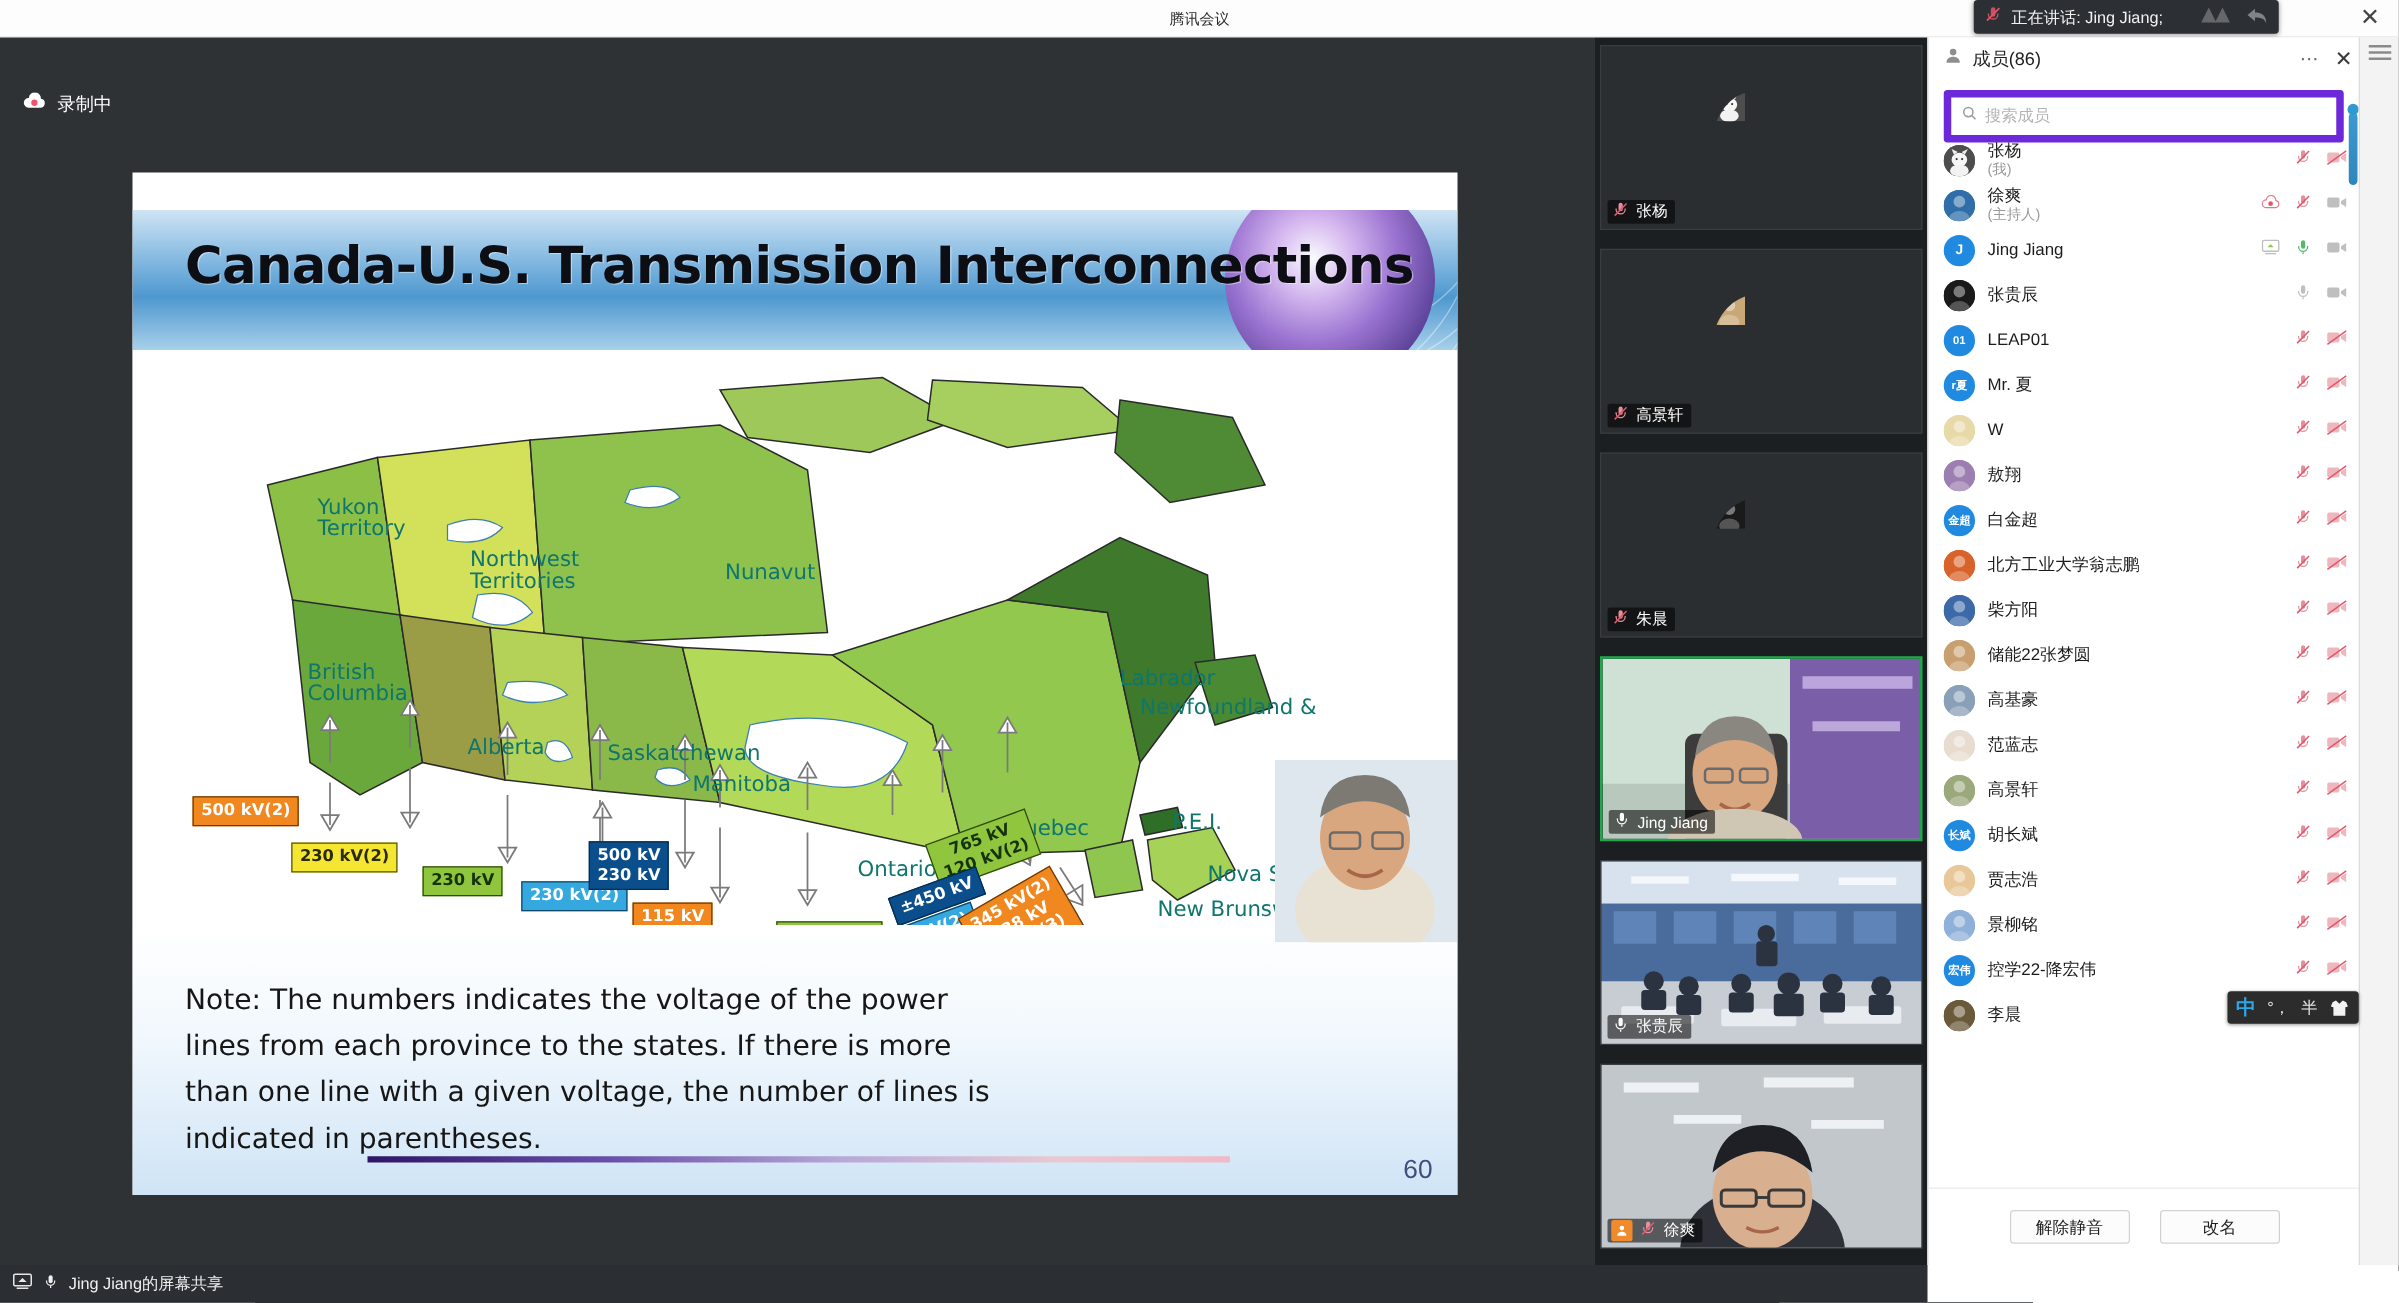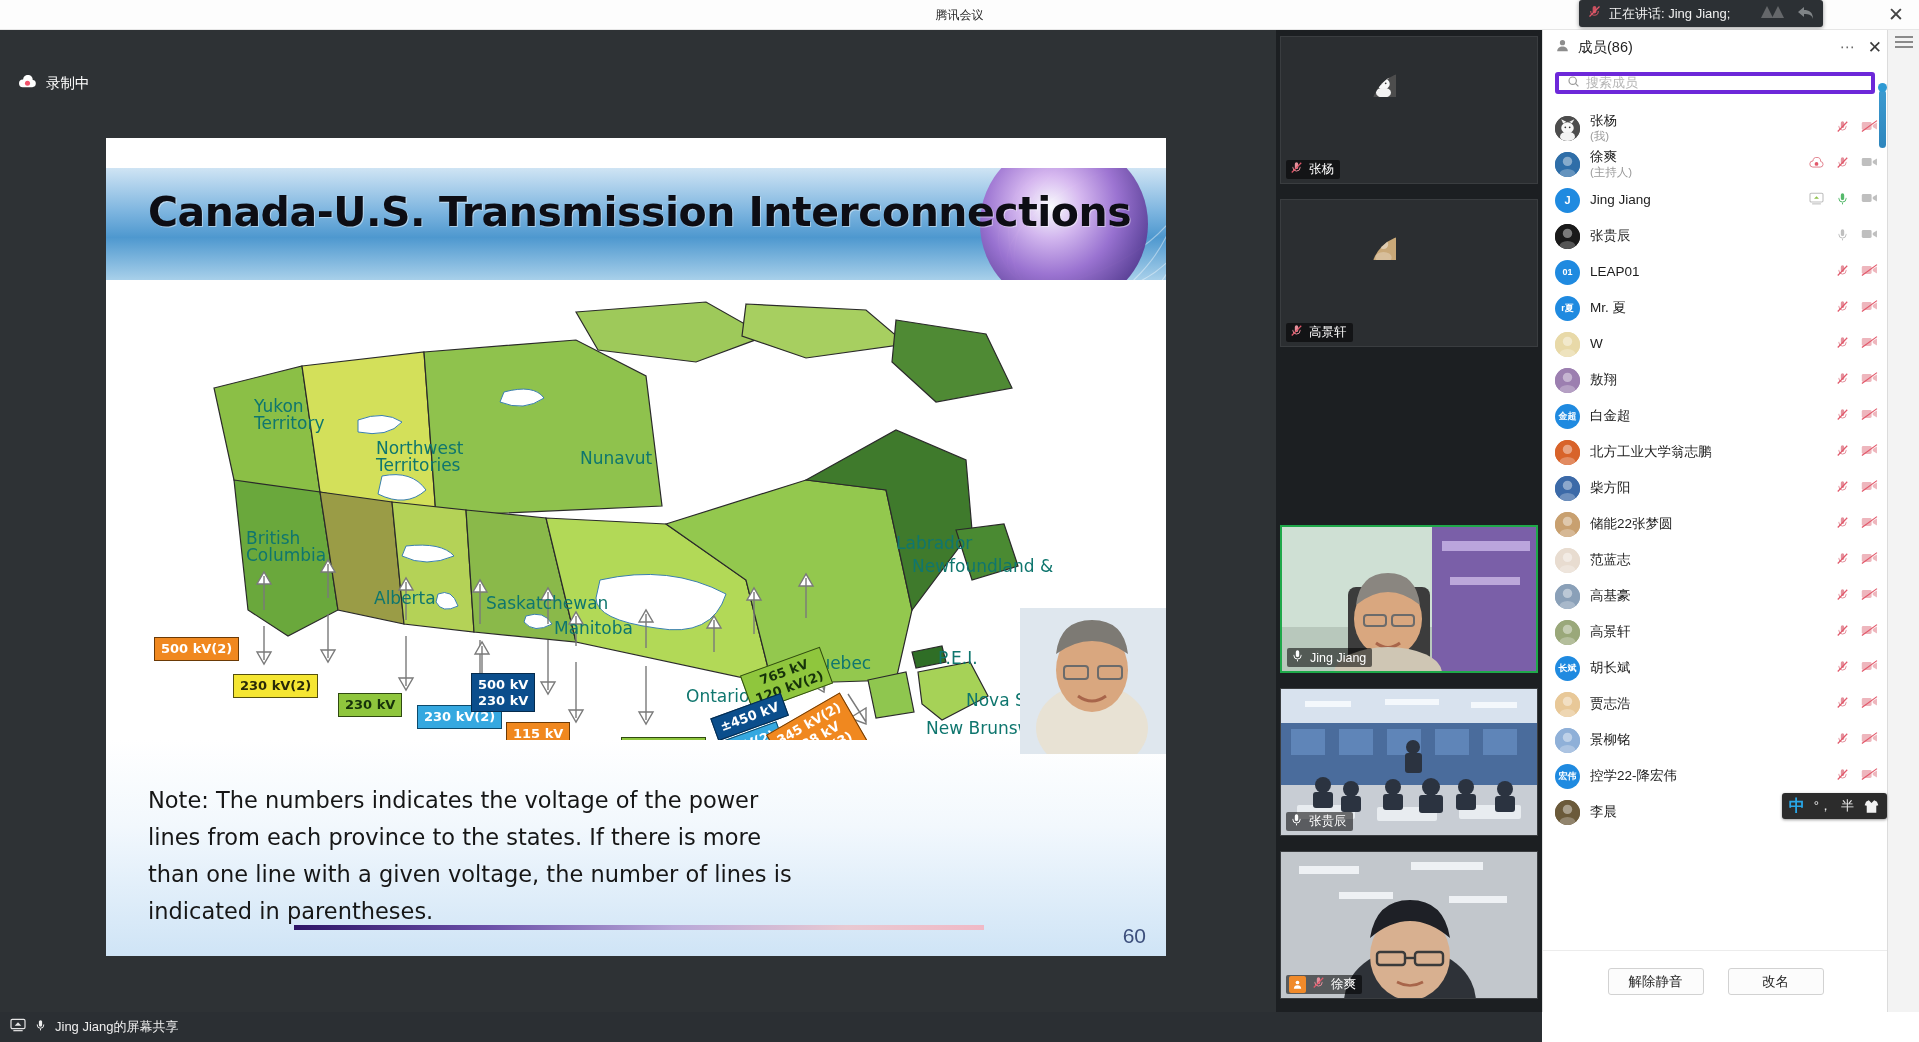--- a/index.html
+++ b/index.html
@@ -148,21 +148,21 @@
     position: absolute; left: 0; top: 0; width: 345px; height: 34px;
     display: flex; align-items: center; padding: 0 6px 0 12px;
   }
   .panel-title { font-size: 14.5px; color: #1f1f1f; margin-left: 8px; }
   .panel-head-actions { margin-left: auto; display: flex; align-items: center; gap: 12px; }
   .ph-dots { color: #6b6b6b; font-size: 15px; letter-spacing: 1px; }
   .ph-close { color: #3a3a3a; font-size: 17px; }
 
   .search-wrap { position: absolute; left: 12px; top: 42px; width: 320px; height: 27px; }
   .search-box {
-    width: 100%; height: 22px; border: 4px solid #6d28d9; border-radius: 3px;
+    width: 100%; height: 42px; border: 6px solid #6d28d9; border-radius: 3px;
     background: #ffffff; display: flex; align-items: center; padding: 0 8px; gap: 6px;
   }
   .search-ph { font-size: 13px; color: #b4b4b4; }
 
   .plist {
     position: absolute; left: 0; top: 80px; width: 345px; height: 894px; overflow: hidden;
   }
   .prow {
     position: relative; height: 36px; display: flex; align-items: center;
     padding: 0 10px 0 12px;
@@ -447,20 +447,36 @@
     <circle cx="20" cy="15" r="7.5" fill="rgba(255,255,255,.42)"></circle>
     <ellipse cx="20" cy="36" rx="13" ry="9" fill="rgba(255,255,255,.26)"></ellipse>
   </svg></div>
         <div class="thumb-name">
           <span><svg width="15" height="15" viewBox="0 0 24 24">
   <path d="M12 3.5a2.7 2.7 0 0 0-2.7 2.7v5.6a2.7 2.7 0 0 0 5.4 0V6.2A2.7 2.7 0 0 0 12 3.5z" fill="#e4909c"></path>
   <path d="M6.2 11v.9a5.8 5.8 0 0 0 11.6 0V11" stroke="#e4909c" stroke-width="1.6" fill="none"></path>
   <line x1="4.4" y1="20" x2="19.6" y2="4.4" stroke="#e2586a" stroke-width="1.9"></line>
             </svg></span>
           <span class="tn-text">高景轩</span>
+        </div>
+      </div>
+      <div class="thumb" style="top: 332px;">
+        <div class="thumb-av">
+          <svg width="25" height="25" viewBox="0 0 40 40">
+    <rect width="40" height="40" fill="#1a1a1a"></rect>
+    <circle cx="20" cy="15" r="7.5" fill="rgba(255,255,255,.42)"></circle>
+    <ellipse cx="20" cy="36" rx="13" ry="9" fill="rgba(255,255,255,.26)"></ellipse>
+  </svg></div>
+        <div class="thumb-name">
+          <span><svg width="15" height="15" viewBox="0 0 24 24">
+  <path d="M12 3.5a2.7 2.7 0 0 0-2.7 2.7v5.6a2.7 2.7 0 0 0 5.4 0V6.2A2.7 2.7 0 0 0 12 3.5z" fill="#e4909c"></path>
+  <path d="M6.2 11v.9a5.8 5.8 0 0 0 11.6 0V11" stroke="#e4909c" stroke-width="1.6" fill="none"></path>
+  <line x1="4.4" y1="20" x2="19.6" y2="4.4" stroke="#e2586a" stroke-width="1.9"></line>
+            </svg></span>
+          <span class="tn-text">朱晨</span>
         </div>
       </div>
       <div class="thumb active" style="top: 495px;">
         <div class="thumb-photo"><svg width="258" height="148" viewBox="0 0 258 148">
           <rect width="258" height="148" fill="#b8c8bc"></rect>
           <rect x="0" y="0" width="150" height="100" fill="#cfe0d4"></rect>
           <rect x="150" y="0" width="108" height="148" fill="#7a5fa8"></rect>
           <rect x="160" y="14" width="88" height="10" fill="#cbb6e8" opacity=".8"></rect>
           <rect x="168" y="50" width="70" height="8" fill="#d8c6f0" opacity=".7"></rect>
           <rect x="66" y="60" width="82" height="88" rx="8" fill="#3c3c3c"></rect>
@@ -871,53 +887,53 @@
   <line x1="4.4" y1="20" x2="19.6" y2="4.4" stroke="#e2586a" stroke-width="1.9"></line>
               </svg></span>
             <span><svg width="17" height="14" viewBox="0 0 26 20">
   <rect x="1.2" y="4" width="15" height="12" rx="2.2" fill="#eeb6bd"></rect>
   <path d="M18 8.6 L24.4 4.6 L24.4 15.4 L18 11.4 Z" fill="#eeb6bd"></path>
   <line x1="1.4" y1="18.4" x2="24.4" y2="1.8" stroke="#e2586a" stroke-width="1.8"></line>
               </svg></span>
           </div>
         </div>
         <div class="prow">
+          <div class="avatar" style="background: rgb(138, 160, 184);">
+            <svg width="25" height="25" viewBox="0 0 40 40">
+    <rect width="40" height="40" fill="#8aa0b8"></rect>
+    <circle cx="20" cy="15" r="7.5" fill="rgba(255,255,255,.42)"></circle>
+    <ellipse cx="20" cy="36" rx="13" ry="9" fill="rgba(255,255,255,.26)"></ellipse>
+  </svg>
+          </div>
+          <div class="pname-wrap">
+            <span class="pname">高基豪</span>
+          </div>
+          <div class="picons">
+            <span><svg width="15" height="15" viewBox="0 0 24 24">
+  <path d="M12 3.5a2.7 2.7 0 0 0-2.7 2.7v5.6a2.7 2.7 0 0 0 5.4 0V6.2A2.7 2.7 0 0 0 12 3.5z" fill="#e4909c"></path>
+  <path d="M6.2 11v.9a5.8 5.8 0 0 0 11.6 0V11" stroke="#e4909c" stroke-width="1.6" fill="none"></path>
+  <line x1="4.4" y1="20" x2="19.6" y2="4.4" stroke="#e2586a" stroke-width="1.9"></line>
+              </svg></span>
+            <span><svg width="17" height="14" viewBox="0 0 26 20">
+  <rect x="1.2" y="4" width="15" height="12" rx="2.2" fill="#eeb6bd"></rect>
+  <path d="M18 8.6 L24.4 4.6 L24.4 15.4 L18 11.4 Z" fill="#eeb6bd"></path>
+  <line x1="1.4" y1="18.4" x2="24.4" y2="1.8" stroke="#e2586a" stroke-width="1.8"></line>
+              </svg></span>
+          </div>
+        </div>
+        <div class="prow">
           <div class="avatar" style="background: rgb(232, 220, 208);">
             <svg width="25" height="25" viewBox="0 0 40 40">
     <rect width="40" height="40" fill="#e8dcd0"></rect>
     <circle cx="20" cy="15" r="7.5" fill="rgba(255,255,255,.42)"></circle>
     <ellipse cx="20" cy="36" rx="13" ry="9" fill="rgba(255,255,255,.26)"></ellipse>
   </svg>
           </div>
           <div class="pname-wrap">
             <span class="pname">范蓝志</span>
-          </div>
-          <div class="picons">
-            <span><svg width="15" height="15" viewBox="0 0 24 24">
-  <path d="M12 3.5a2.7 2.7 0 0 0-2.7 2.7v5.6a2.7 2.7 0 0 0 5.4 0V6.2A2.7 2.7 0 0 0 12 3.5z" fill="#e4909c"></path>
-  <path d="M6.2 11v.9a5.8 5.8 0 0 0 11.6 0V11" stroke="#e4909c" stroke-width="1.6" fill="none"></path>
-  <line x1="4.4" y1="20" x2="19.6" y2="4.4" stroke="#e2586a" stroke-width="1.9"></line>
-              </svg></span>
-            <span><svg width="17" height="14" viewBox="0 0 26 20">
-  <rect x="1.2" y="4" width="15" height="12" rx="2.2" fill="#eeb6bd"></rect>
-  <path d="M18 8.6 L24.4 4.6 L24.4 15.4 L18 11.4 Z" fill="#eeb6bd"></path>
-  <line x1="1.4" y1="18.4" x2="24.4" y2="1.8" stroke="#e2586a" stroke-width="1.8"></line>
-              </svg></span>
-          </div>
-        </div>
-        <div class="prow">
-          <div class="avatar" style="background: rgb(138, 160, 184);">
-            <svg width="25" height="25" viewBox="0 0 40 40">
-    <rect width="40" height="40" fill="#8aa0b8"></rect>
-    <circle cx="20" cy="15" r="7.5" fill="rgba(255,255,255,.42)"></circle>
-    <ellipse cx="20" cy="36" rx="13" ry="9" fill="rgba(255,255,255,.26)"></ellipse>
-  </svg>
-          </div>
-          <div class="pname-wrap">
-            <span class="pname">高基豪</span>
           </div>
           <div class="picons">
             <span><svg width="15" height="15" viewBox="0 0 24 24">
   <path d="M12 3.5a2.7 2.7 0 0 0-2.7 2.7v5.6a2.7 2.7 0 0 0 5.4 0V6.2A2.7 2.7 0 0 0 12 3.5z" fill="#e4909c"></path>
   <path d="M6.2 11v.9a5.8 5.8 0 0 0 11.6 0V11" stroke="#e4909c" stroke-width="1.6" fill="none"></path>
   <line x1="4.4" y1="20" x2="19.6" y2="4.4" stroke="#e2586a" stroke-width="1.9"></line>
               </svg></span>
             <span><svg width="17" height="14" viewBox="0 0 26 20">
   <rect x="1.2" y="4" width="15" height="12" rx="2.2" fill="#eeb6bd"></rect>
   <path d="M18 8.6 L24.4 4.6 L24.4 15.4 L18 11.4 Z" fill="#eeb6bd"></path>

